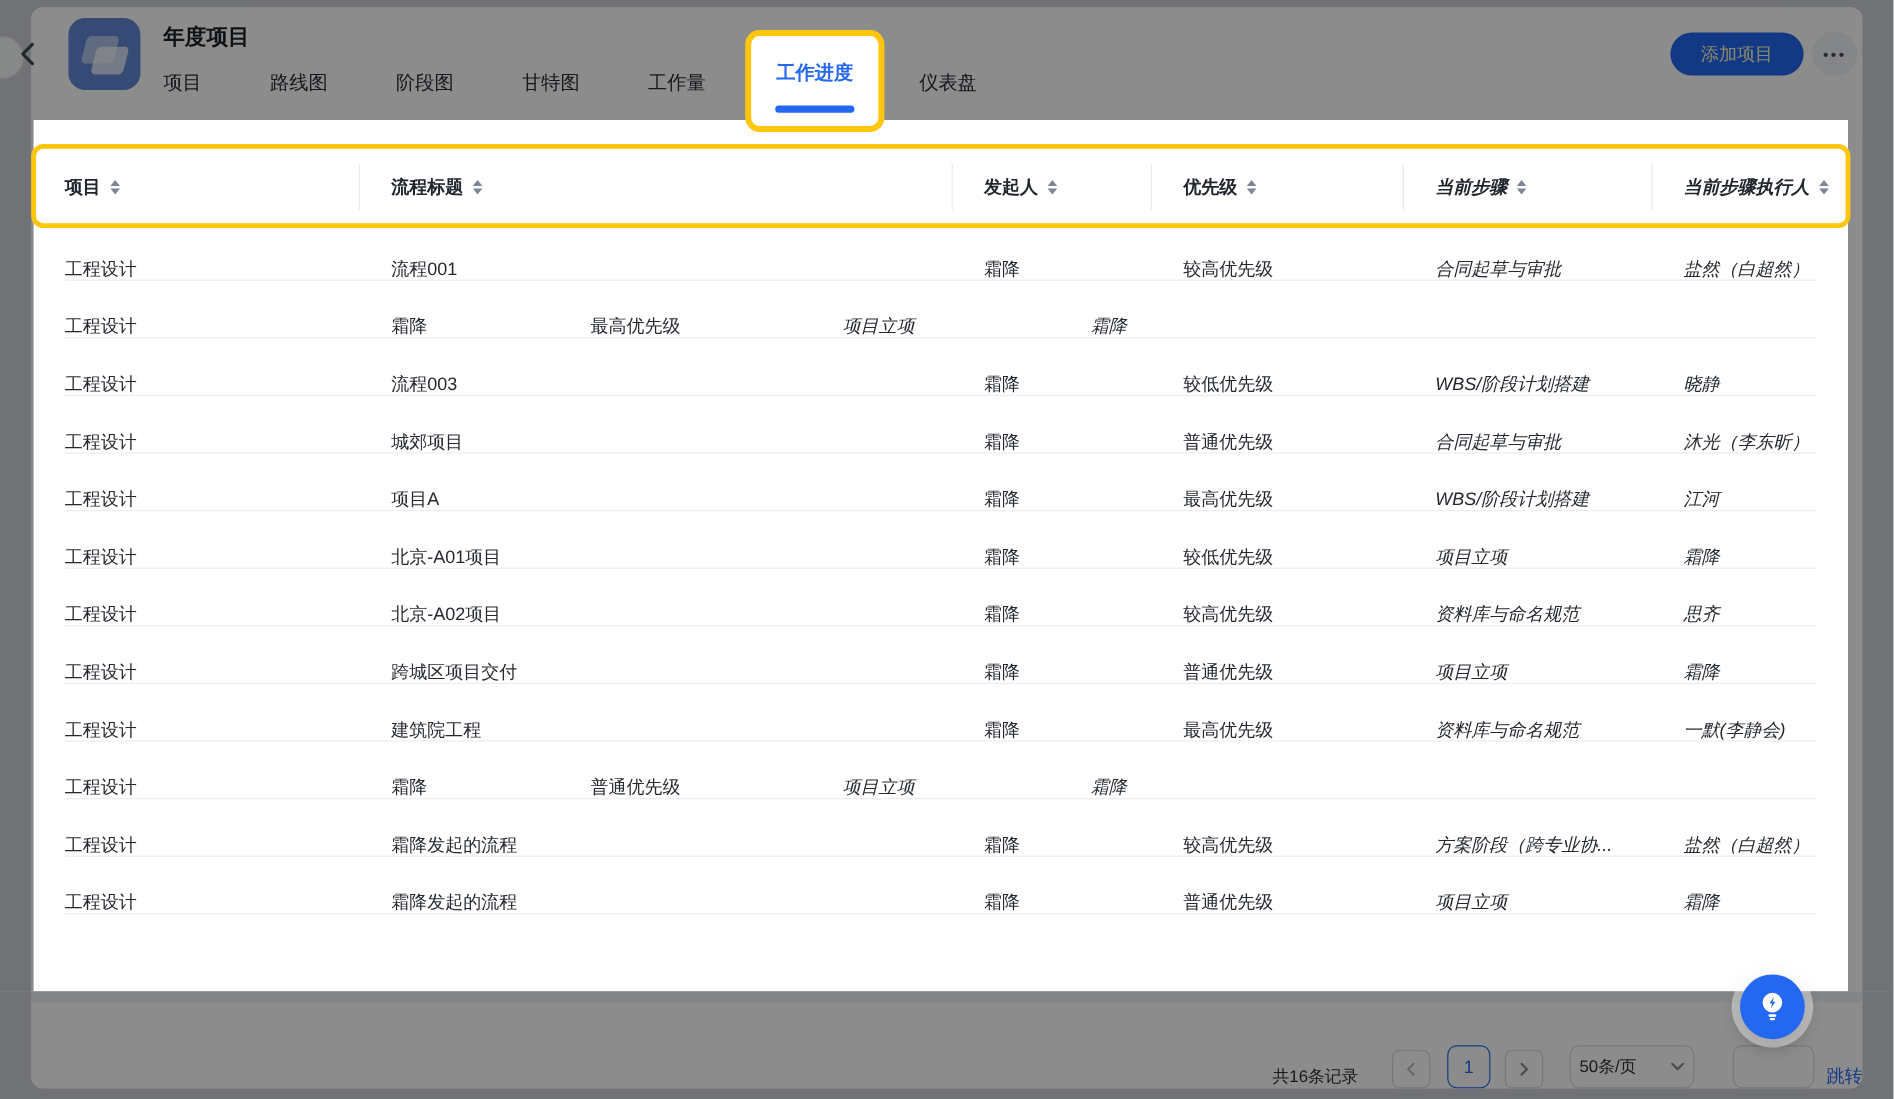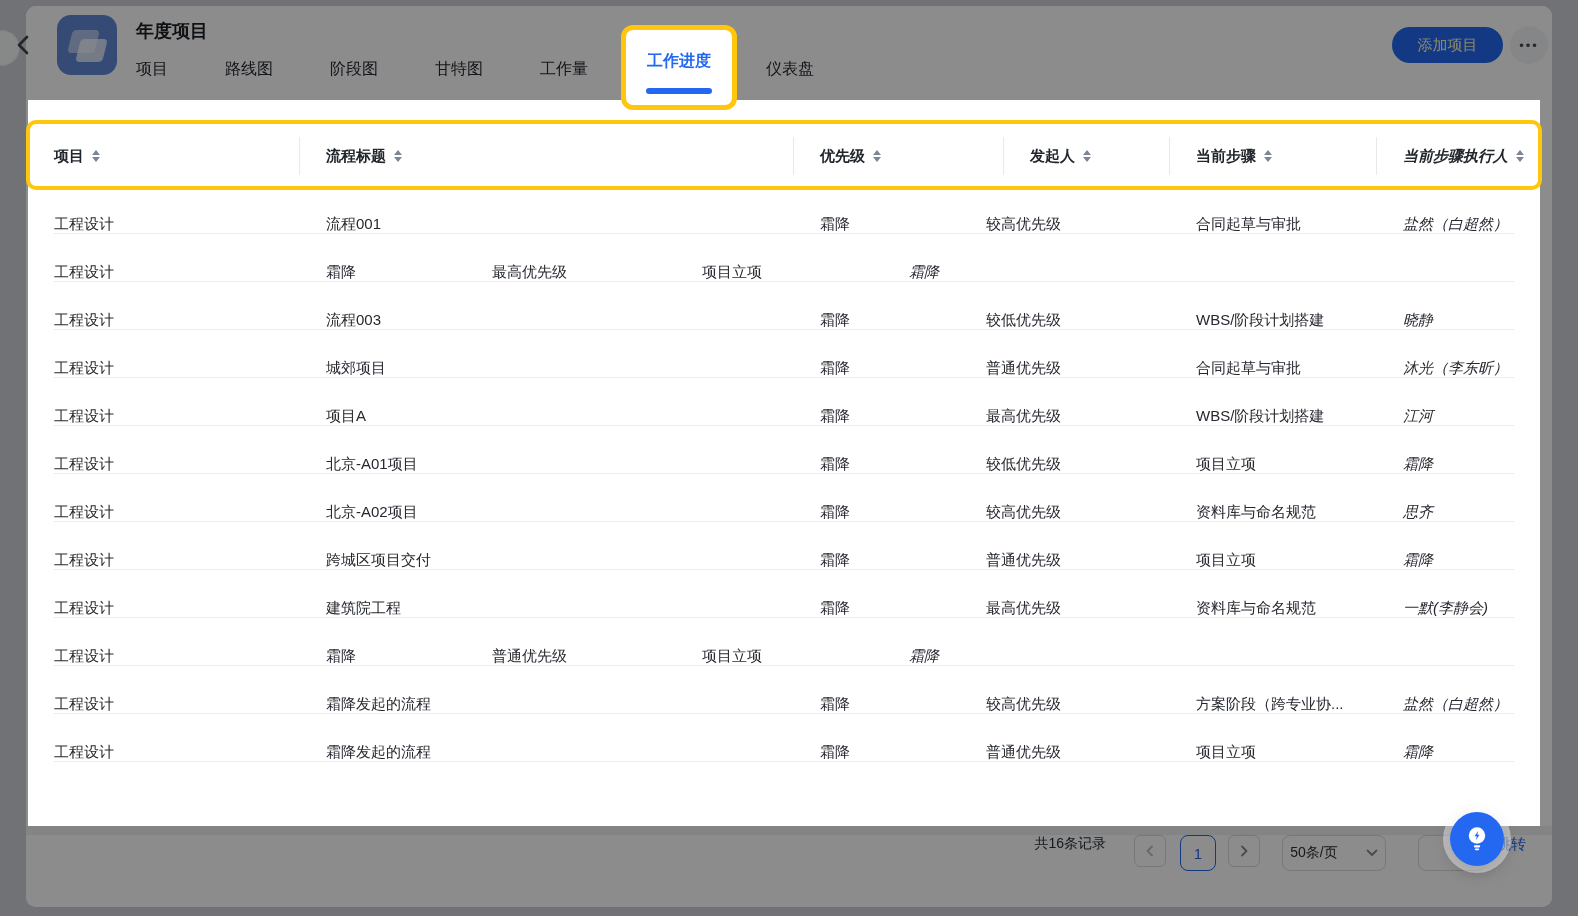--- a/index.html
+++ b/index.html
@@ -46,27 +46,27 @@
   .sort { display:inline-flex; flex-direction:column; gap:2px; margin-left:8px; }
   .sort i { display:block; width:0; height:0; border-left:4px solid transparent; border-right:4px solid transparent; }
   .sort .up   { border-bottom:5px solid #7d8697; }
   .sort .down { border-top:5px solid #7d8697; }
 
   .tr { position:relative; display:flex; align-items:flex-end; height:48px; cursor:pointer; }
   .tr::after { content:""; position:absolute; left:26px; right:26px; bottom:0; height:1px; background:#ecedf0; }
   .td { padding-left:26px; font-size:15px; color:#25292f; white-space:nowrap; overflow:hidden; }
 
   .c0 { width:272px; } .c1 { width:494px; } .c2 { width:166px; }
-  .c3 { width:210px; } .c4 { width:207px; } .c5 { width:163px;font-style:italic; }
+  .c3 { width:210px; } .c4 { width:207px;font-style:italic; } .c5 { width:163px;font-style:italic; }
 
   
   .scroll-strip { position:absolute; left:0; top:820px; width:1526px; height:8px; background:#eff1f3; }
   .app-footer { position:absolute; left:0; top:828px; width:1526px; height:73px; background:#fff;
-        border-top:1px solid #eceef0; display:flex; align-items:flex-start; justify-content:flex-end;
-        padding-right:26px; }
+        border-top:1px solid #eceef0; display:flex; align-items:flex-end; justify-content:flex-end;
+        }
   .total-label { font-size:14px; color:#2b2f36; margin-right:28px; }
   .pg-btn { width:32px; height:32px; border:1px solid #d8dade; border-radius:6px; background:#fff;
         display:flex; align-items:center; justify-content:center; cursor:pointer; }
   .pg-current { width:36px; height:36px; border:1px solid #2468f2; border-radius:8px; background:#fff;
         color:#2468f2; font-size:15px; display:flex; align-items:center; justify-content:center;
         margin:0 12px 0 14px; cursor:pointer; }
   .pg-next { margin-right:22px; }
   .size-select { width:104px; height:36px; border:1px solid #d8dade; border-radius:8px; background:#fff;
         display:flex; align-items:center; justify-content:center; gap:28px; font-size:14px;
         color:#2b2f36; margin-right:32px; cursor:pointer; }
@@ -141,29 +141,29 @@
               <i class="down"></i>
             </span>
         </div>
         <div class="th c1">
           <span>流程标题</span>
           <span class="sort">
               <i class="up"></i>
               <i class="down"></i>
             </span>
         </div>
+        <div class="th c2">
+          <span>发起人</span>
+          <span class="sort">
+              <i class="up"></i>
+              <i class="down"></i>
+            </span>
+        </div>
         <div class="th c3">
           <span>优先级</span>
-          <span class="sort">
-              <i class="up"></i>
-              <i class="down"></i>
-            </span>
-        </div>
-        <div class="th c2">
-          <span>发起人</span>
           <span class="sort">
               <i class="up"></i>
               <i class="down"></i>
             </span>
         </div>
         <div class="th c4">
           <span>当前步骤</span>
           <span class="sort">
               <i class="up"></i>
               <i class="down"></i>

